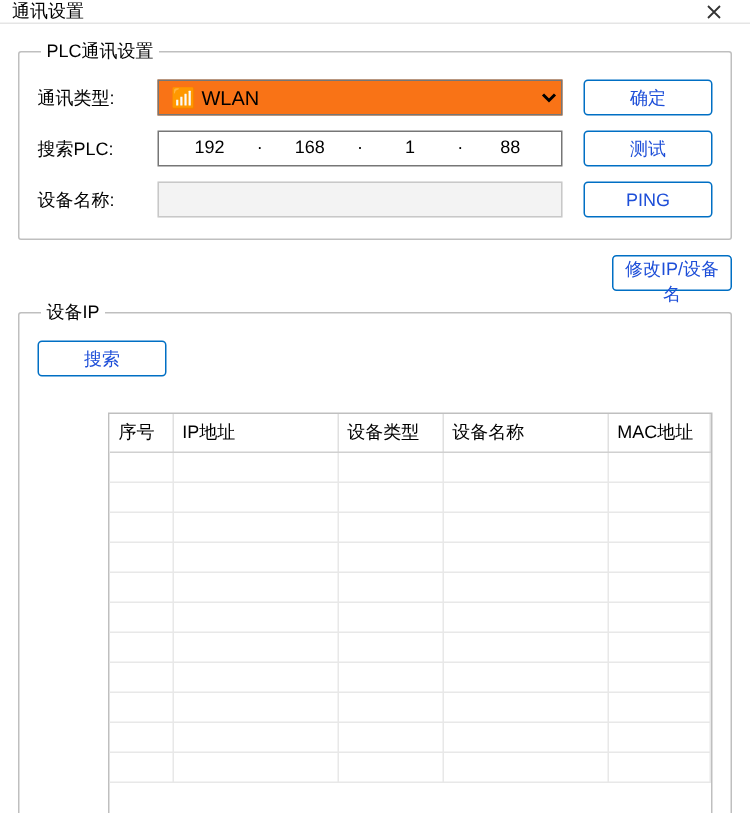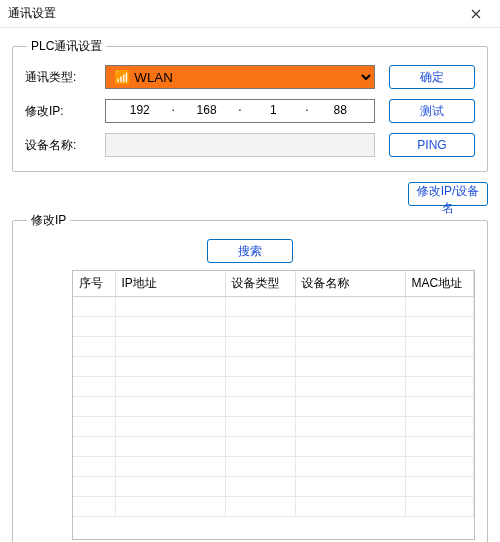--- a/index.html
+++ b/index.html
@@ -21,21 +21,21 @@
     pointer-events:none;
     opacity:0.06;
     font-size:220px;
     font-style:italic;
     font-weight:bold;
     color:#d98a2b;
     font-family: Georgia, serif;
     user-select:none;
   }
   .titlebar {
-    height:28px;
+    height:16px;
     display:flex;
     align-items:center;
     padding:0 8px;
     border-bottom:1px solid #e5e5e5;
     font-family:Liberation Serif, serif;
   }
   .titlebar .title { flex:1; font-size:12px; }
   .titlebar .close {
     width:32px; height:24px;
     display:flex; align-items:center; justify-content:center;
@@ -119,22 +119,22 @@
     padding:0 6px;
   }
   .right-actions {
     display:flex;
     justify-content:flex-end;
     margin:4px 0 6px 0;
   }
   .right-actions button { width:80px; }
   .search-row {
     display:flex;
-    justify-content:center;
-    margin-bottom:7px;
+    justify-content:flex-start;
+    margin-bottom:24px;
   }
   .search-row button { width:86px; }
   .table-wrap {
     border:1px solid #bfbfbf;
     height:270px;
     overflow:hidden;
     background:#fff;
     position:relative;
     margin-left:47px;
   }
@@ -189,21 +189,21 @@
       <div style="flex:1;">
         <div class="row">
           <div class="lbl">通讯类型:</div>
           <div class="field">
             <select class="comm-type">
               <option>📶  WLAN</option>
             </select>
           </div>
         </div>
         <div class="row">
-          <div class="lbl">修改IP:</div>
+          <div class="lbl">搜索PLC:</div>
           <div class="field">
             <div class="ip-box">
               <input value="192" style="">
               <span class="dot">.</span>
               <input value="168" style="">
               <span class="dot">.</span>
               <input value="1" style="">
               <span class="dot">.</span>
               <input value="88" style="">
             </div>
@@ -222,21 +222,21 @@
         <button class="btn">PING</button>
       </div>
     </div>
   </fieldset>
 
   <div class="right-actions">
     <button class="btn">修改IP/设备名</button>
   </div>
 
   <fieldset class="group" style="padding-bottom:10px;">
-    <legend>修改IP</legend>
+    <legend>设备IP</legend>
 
     <div class="search-row">
       <button class="btn">搜索</button>
     </div>
 
     <div class="table-wrap">
       <table class="grid">
         <colgroup>
           <col class="c-seq">
             <col class="c-ip">

